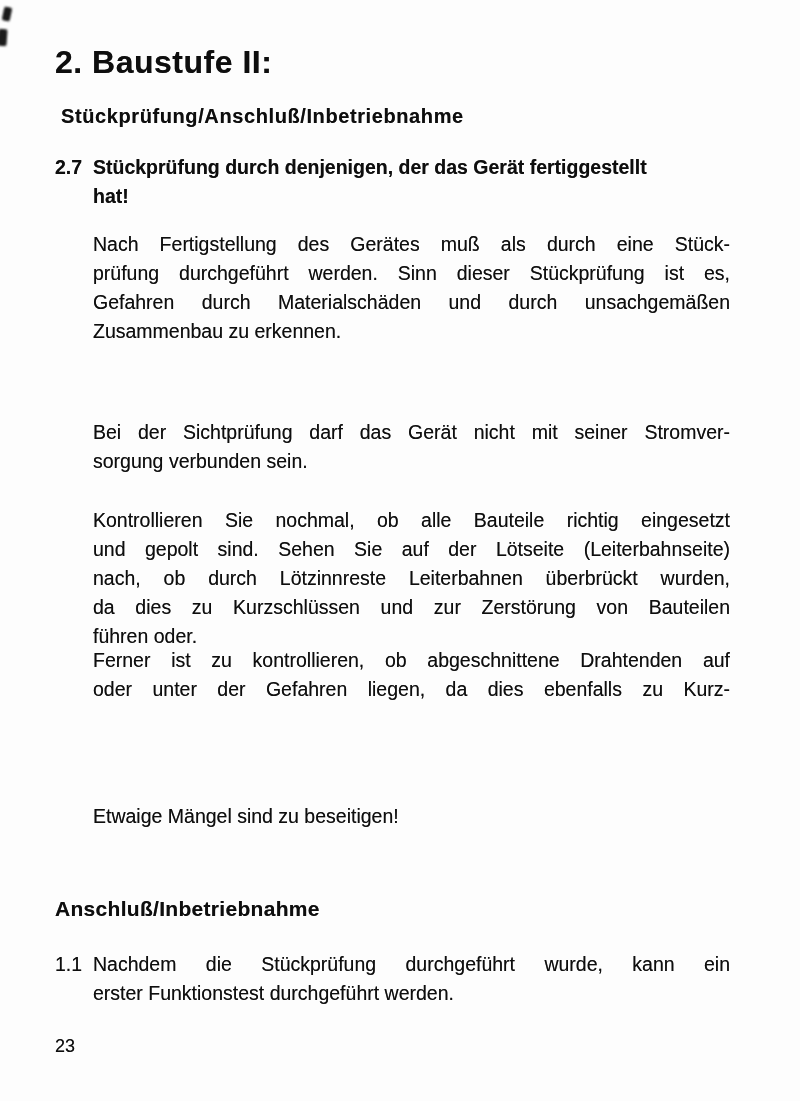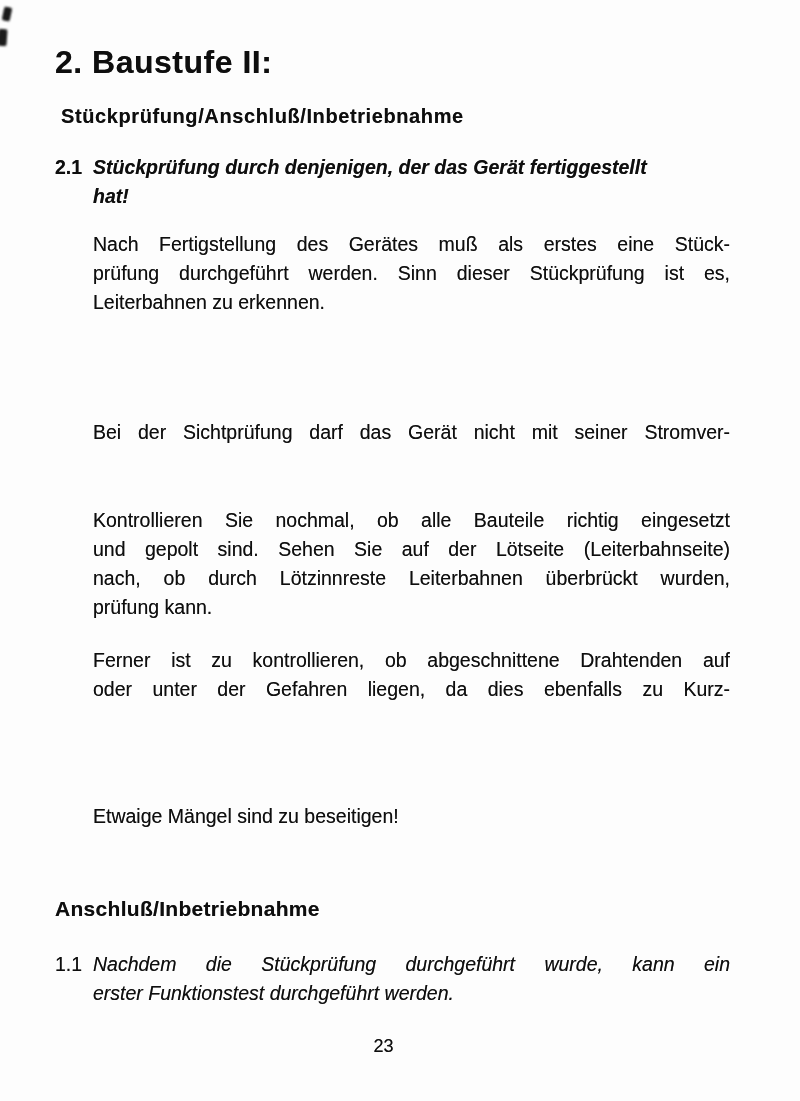--- a/index.html
+++ b/index.html
@@ -41,21 +41,21 @@
     position: absolute;
     left: 55px;
     width: 675px;
     font-size: 19.5px;
     line-height: 29px;
   }
   .numbered .num {
     position: absolute;
     left: 0; top: 0;
   }
-  .numbered .content { margin-left: 38px; font-style: italic; }
+  .numbered .content { margin-left: 38px; }
   .bold { font-weight: 700; }
 
   .block {
     position: absolute;
     left: 93px;
     width: 637px;
     font-size: 19.5px;
     line-height: 29px;
   }
   .jline { text-align: justify; text-align-last: justify; }
@@ -76,21 +76,21 @@
     font-weight: 700;
     line-height: 29px;
     letter-spacing: 0.3px;
   }
   .page-num {
     position: absolute;
     left: 55px; top: 1032px;
     width: 657px;
     font-size: 18px;
     line-height: 29px;
-    text-align: center;
+    text-align: left;
     font-weight: 400;
   }
   .scan-mark {
     position: absolute;
     background: #1c1c1c;
     border-radius: 2px;
     filter: blur(1.2px);
   }
   #scan-mark-1 { left: 3px; top: 7px; width: 8px; height: 14px; transform: rotate(12deg); }
   #scan-mark-2 { left: -2px; top: 29px; width: 9px; height: 17px; transform: rotate(4deg); }
@@ -102,43 +102,46 @@
   <div id="scan-layer">
 
     <div class="scan-mark" id="scan-mark-1"></div>
     <div class="scan-mark" id="scan-mark-2"></div>
 
     <h1 class="doc-title txt">2. Baustufe II:</h1>
 
     <h2 class="doc-subtitle txt">Stückprüfung/Anschluß/Inbetriebnahme</h2>
 
     <div class="numbered bold" style="top:153px">
-      <span class="num txt">2.1</span>
+      <span class="num txt">2.7</span>
       <div class="content">
         <div class="lline txt">Stückprüfung durch denjenigen, der das Gerät fertiggestellt</div>
         <div class="lline txt">hat!</div>
       </div>
     </div>
 
     <div class="block" style="top:230px">
-      <div class="jline txt">Nach Fertigstellung des Gerätes muß als erstes eine Stück-</div>
+      <div class="jline txt">Nach Fertigstellung des Gerätes muß als durch eine Stück-</div>
       <div class="jline txt">prüfung durchgeführt werden. Sinn dieser Stückprüfung ist es,</div>
-      <div class="lline txt">Leiterbahnen zu erkennen.</div>
+      <div class="jline txt">Gefahren durch Materialschäden und durch unsachgemäßen</div>
+      <div class="lline txt">Zusammenbau zu erkennen.</div>
     </div>
 
 
     <div class="block" style="top:418px">
       <div class="jline txt">Bei der Sichtprüfung darf das Gerät nicht mit seiner Stromver-</div>
+      <div class="lline txt">sorgung verbunden sein.</div>
     </div>
 
     <div class="block" style="top:506px">
       <div class="jline txt">Kontrollieren Sie nochmal, ob alle Bauteile richtig eingesetzt</div>
       <div class="jline txt">und gepolt sind. Sehen Sie auf der Lötseite (Leiterbahnseite)</div>
       <div class="jline txt">nach, ob durch Lötzinnreste Leiterbahnen überbrückt wurden,</div>
-      <div class="lline txt">prüfung kann.</div>
+      <div class="jline txt">da dies zu Kurzschlüssen und zur Zerstörung von Bauteilen</div>
+      <div class="lline txt">führen oder.</div>
     </div>
 
     <div class="block" style="top:646px">
       <div class="jline txt">Ferner ist zu kontrollieren, ob abgeschnittene Drahtenden auf</div>
       <div class="jline txt">oder unter der Gefahren liegen, da dies ebenfalls zu Kurz-</div>
     </div>
 
     <div class="block" style="top:802px">
       <div class="lline txt">Etwaige Mängel sind zu beseitigen!</div>
     </div>

